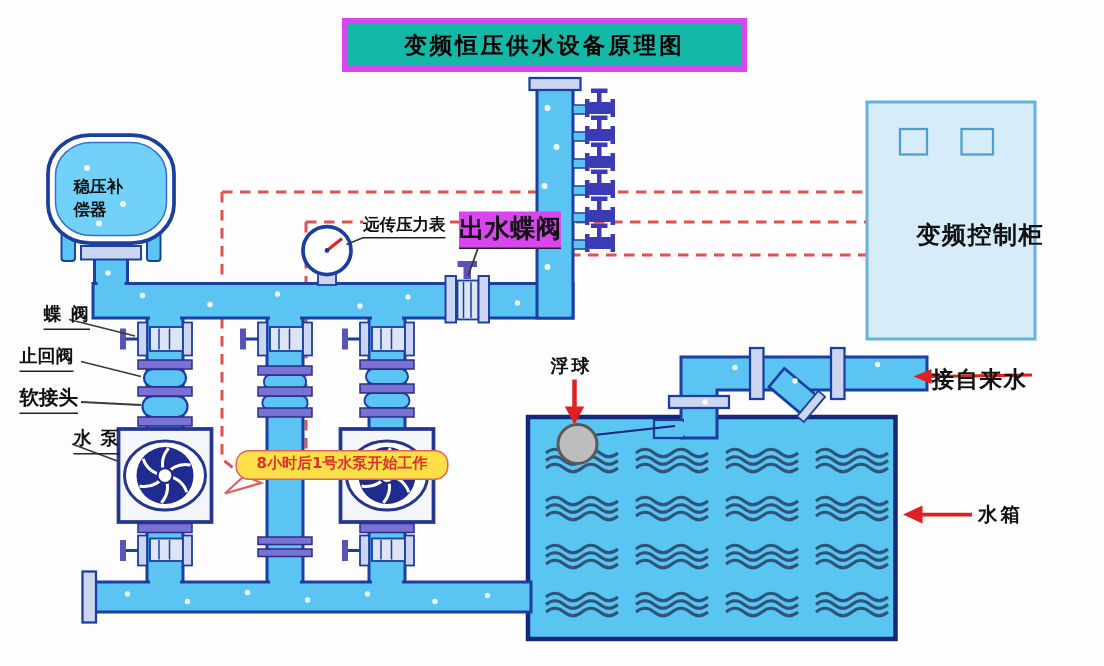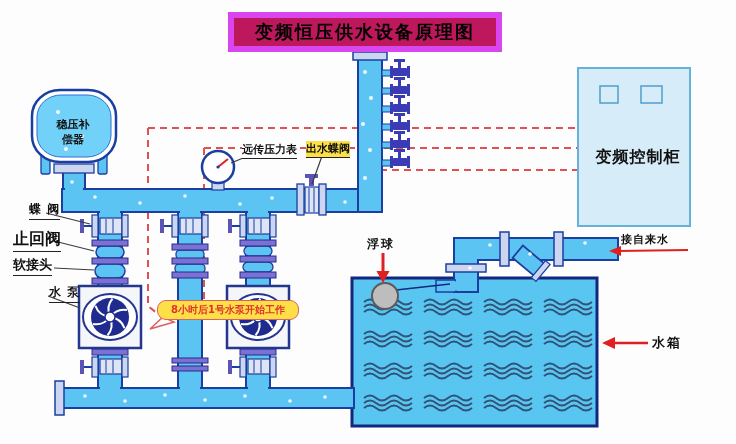--- a/index.html
+++ b/index.html
@@ -6,33 +6,33 @@
   #stage{
     position:relative;width:736px;height:444px;overflow:hidden;
     background:#fdfdfd;outline:1px solid #c9c9c9;
     font-family:"DejaVu Sans","Liberation Sans",sans-serif;
   }
   #stage svg{position:absolute;left:0;top:0;}
   .lbl{position:absolute;color:#111;font-weight:bold;white-space:nowrap;}
   .underline{border-bottom:1.5px solid #222;padding-bottom:1px;}
   #title-box{
     left:228px;top:12px;width:262px;height:28px;line-height:28px;
-    text-align:center;font-size:18px;letter-spacing:2px;color:#000;
-    background:#be185d;border:6px solid #d946ef;
+    text-align:center;font-size:15px;letter-spacing:2px;color:#000;
+    background:#14b8a6;border:4px solid #d946ef;
   }
-  #stab-label{left:49px;top:117px;width:48px;text-align:center;font-size:11px;line-height:15px;}
+  #stab-label{left:49px;top:117px;width:48px;font-size:11px;line-height:15px;}
   #lbl-butterfly{left:29px;top:201px;font-size:12px;letter-spacing:1px;}
-  #lbl-check{left:13px;top:229px;font-size:16px;}
+  #lbl-check{left:13px;top:229px;font-size:12px;}
   #lbl-soft{left:13px;top:256px;font-size:13px;}
   #lbl-pump{left:13px;top:284px;font-size:12px;letter-spacing:1px;margin-left:36px;}
   #lbl-gauge{left:242px;top:142px;font-size:11px;background:#fdfdfd;}
-  #lbl-outvalve{left:306px;top:141px;font-size:11px;background:#fde047;}
-  #lbl-cabinet{left:580px;top:147px;width:116px;text-align:center;font-size:16px;letter-spacing:1px;}
+  #lbl-outvalve{left:306px;top:141px;font-size:17px;background:#d946ef;}
+  #lbl-cabinet{left:580px;top:147px;width:116px;text-align:right;font-size:16px;letter-spacing:1px;}
   #lbl-float{left:367px;top:236px;font-size:12px;letter-spacing:2px;}
-  #lbl-tapwater{left:621px;top:232px;font-size:11px;letter-spacing:1px;font-family:Liberation Mono, monospace;}
+  #lbl-tapwater{left:621px;top:244px;font-size:15px;letter-spacing:1px;font-family:Liberation Mono, monospace;}
   #lbl-tank{left:652px;top:334px;font-size:13px;letter-spacing:2px;}
   #bubble{
     left:157px;top:300px;width:140px;height:18px;line-height:18px;
     text-align:center;font-size:10px;color:#e03030;background:#fde047;
     border:1.5px solid #e06060;border-radius:9px;
   }
 </style>
 </head>
 <body>
 

